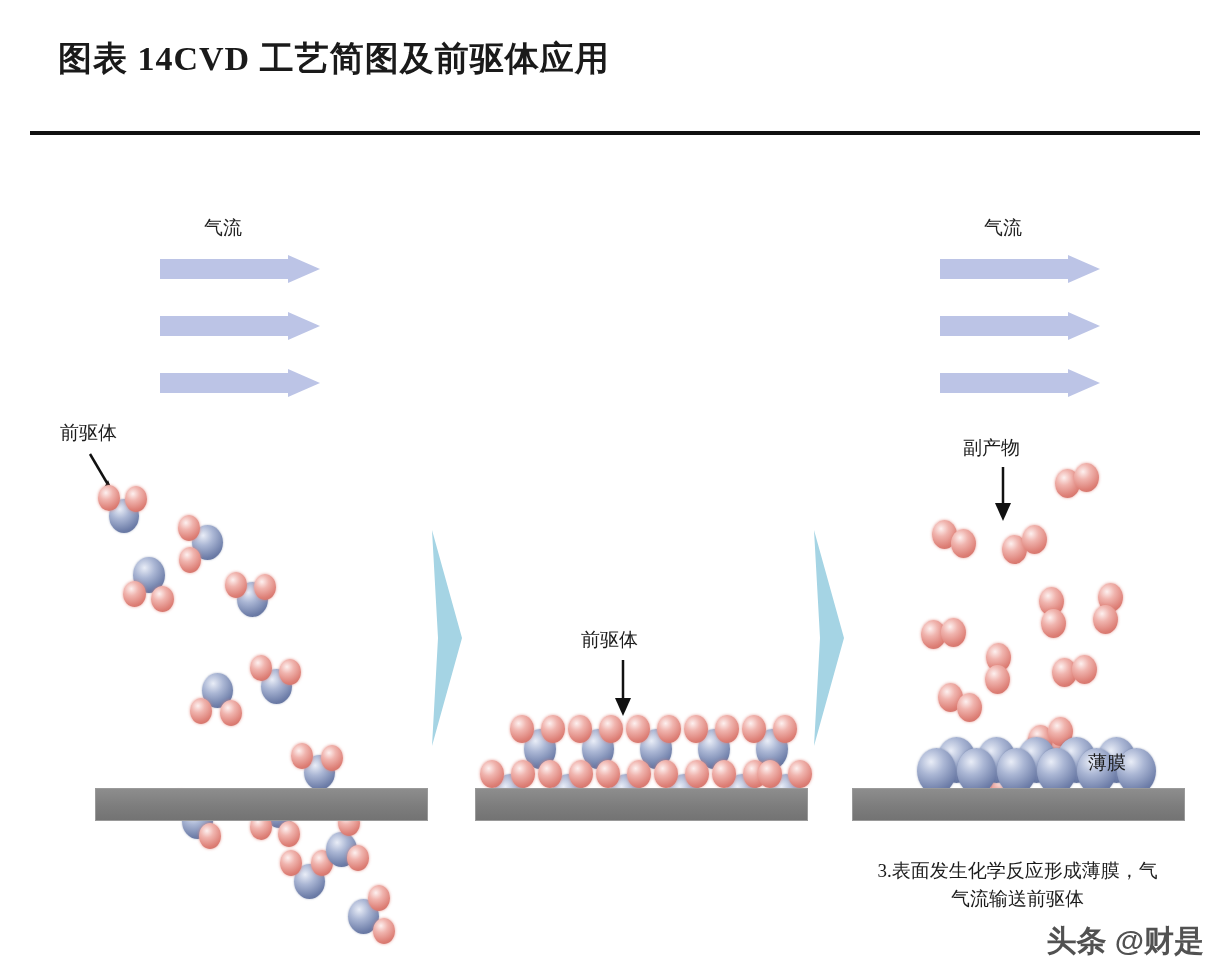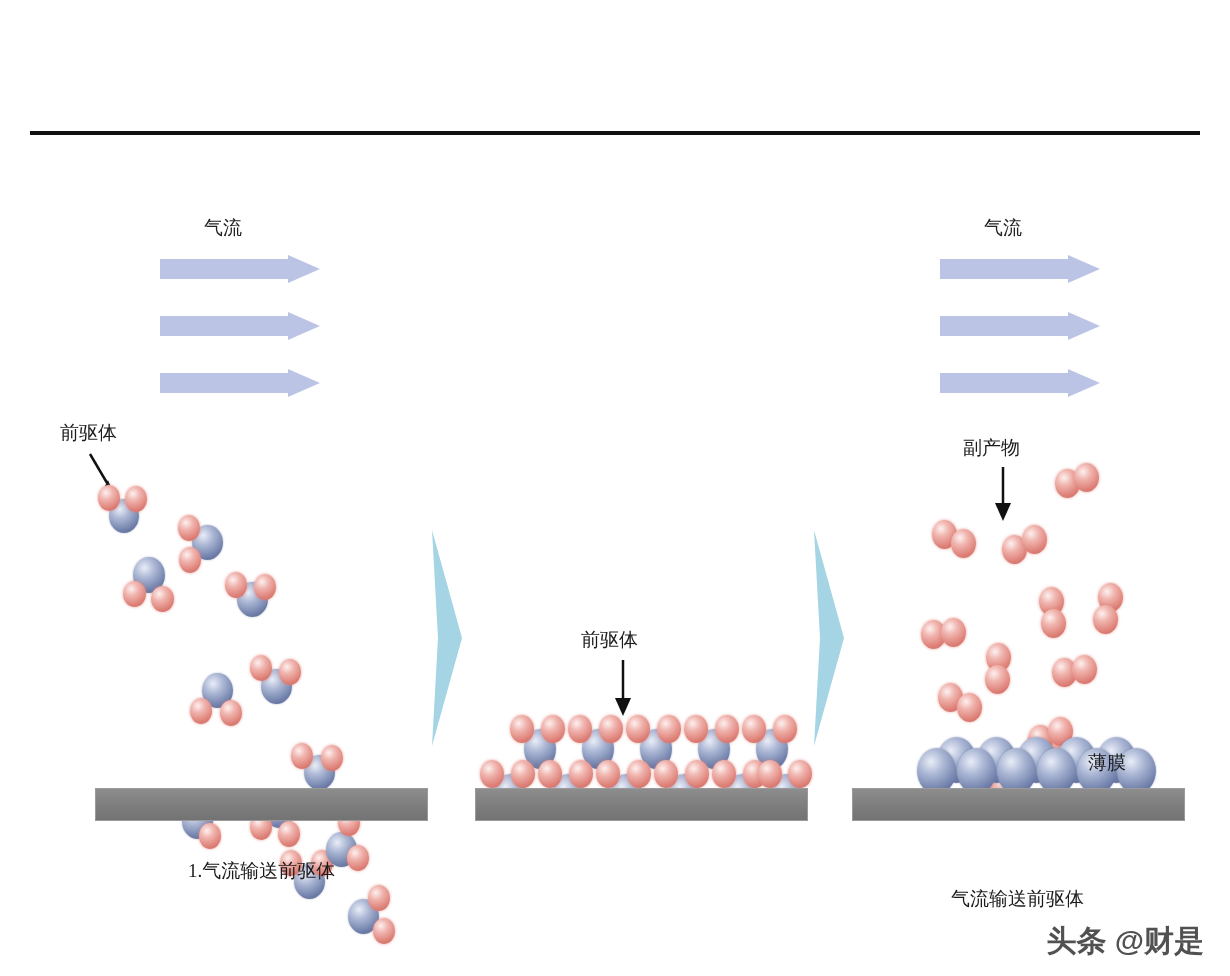--- a/index.html
+++ b/index.html
@@ -138,20 +138,21 @@
     opacity: 0.88;
     white-space: nowrap;
     font-family: "Liberation Sans", "DejaVu Sans", sans-serif;
   }
 </style>
 </head>
 <body>
 
 <div id="page">
 
+  <div id="title">图表 14CVD 工艺简图及前驱体应用</div>
   <div id="title-rule"></div>
 
   <div id="figure">
 
     <div class="flow-group" style="left:160px; top:110px;">
       <div class="flow-label" style="left:44px; top:-40px;">气流</div>
       <div class="flow-arrow" style="left:0px; top:0px;">
         <div class="shaft"></div>
           <div class="head"></div>
       </div>
@@ -401,23 +402,22 @@
       <div class="atom blue" style="position:absolute; left:997px; top:603px; width:39px; height:46px;"></div>
       <div class="atom blue" style="position:absolute; left:1037px; top:603px; width:39px; height:46px;"></div>
       <div class="atom blue" style="position:absolute; left:1077px; top:603px; width:39px; height:46px;"></div>
       <div class="atom blue" style="position:absolute; left:1117px; top:603px; width:39px; height:46px;"></div>
     </div>
 
     <div class="callout-label" style="left:1088px; top:605px;">薄膜</div>
 
     <div class="substrate" style="left:852px; top:643px; width:333px;"></div>
 
-    <div class="caption" style="left:95px; top:712px; width:333px;">1.气流输送前驱体</div>
     <div class="caption" style="left:845px; top:712px; width:345px;">
-      <br>
+      <span>3.表面发生化学反应形成薄膜，气</span><br>
       <span>气流输送前驱体</span>
     </div>
 
   </div>
 
   <div id="watermark">头条 @财是</div>
 
 </div>
 
 </body></html>

